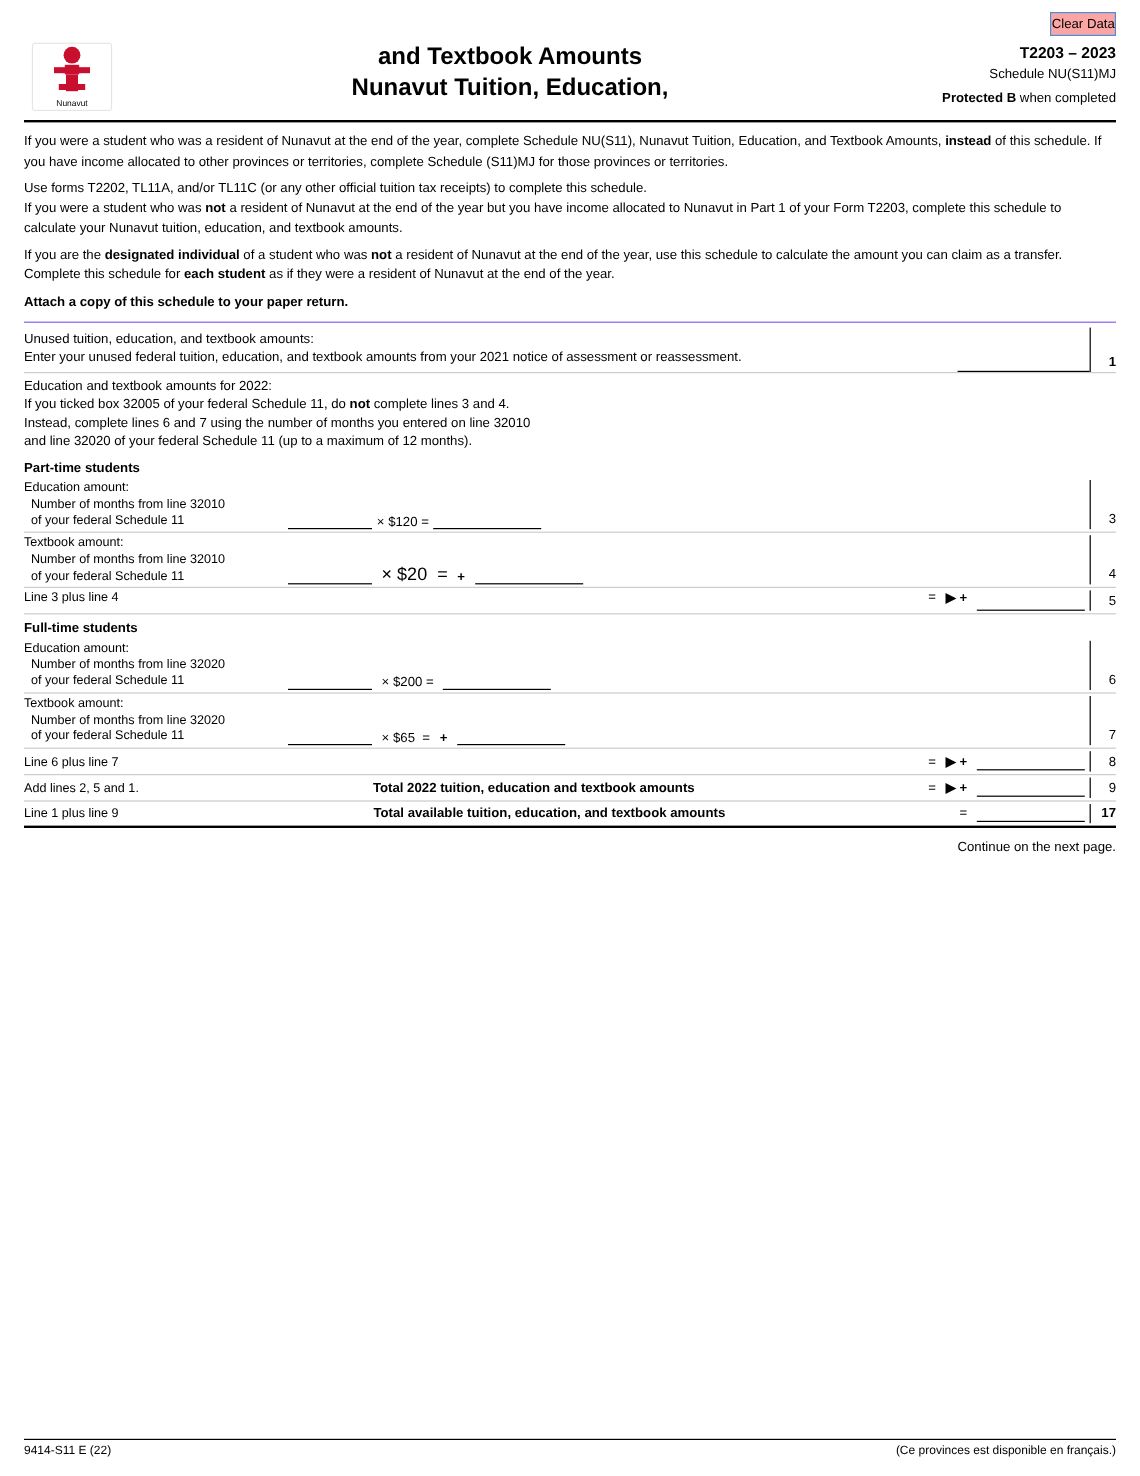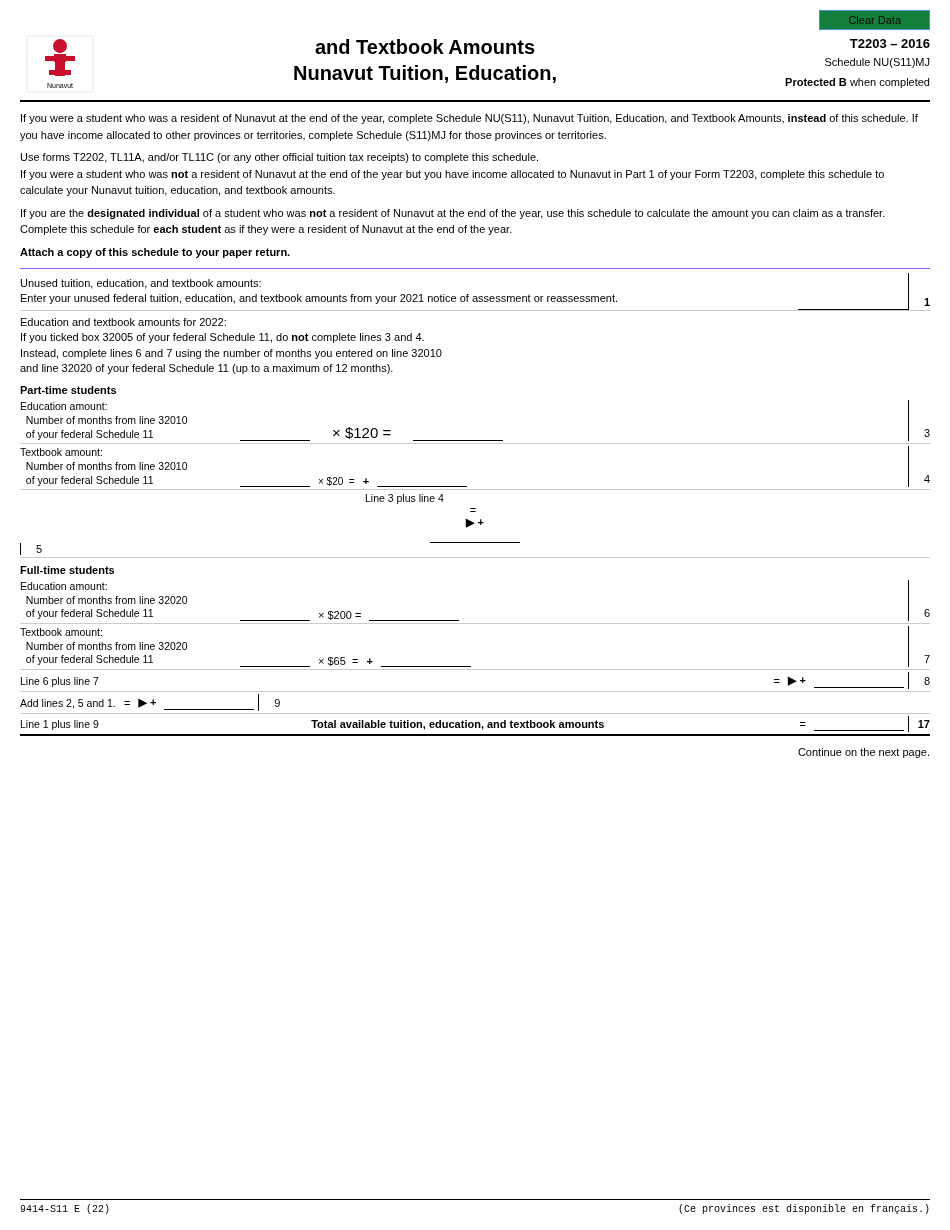--- a/index.html
+++ b/index.html
@@ -18,24 +18,24 @@
       padding: 10px 20px 20px 20px;
       position: relative;
     }
     
     .top-bar {
       display: flex;
       justify-content: flex-end;
       margin-bottom: 4px;
     }
     .clear-data-btn {
-      background: #15803d;
+      background: #fca5a5;
       border: 1px solid #4a90d9;
       color: #000;
-      padding: 3px 28px;
+      padding: 3px 0;
       font-size: 11px;
       cursor: pointer;
       font-family: Arial, Helvetica, sans-serif;
     }
     
     .header-section {
       display: flex;
       align-items: flex-start;
       margin-bottom: 8px;
       border-bottom: 2px solid #000;
@@ -106,21 +106,20 @@
     .footer {
       position: absolute;
       bottom: 15px;
       left: 20px;
       right: 20px;
       display: flex;
       justify-content: space-between;
       font-size: 10px;
       border-top: 1px solid #000;
       padding-top: 4px;
-      font-family: Liberation Mono, monospace;
     }
   </style>
 </head>
 <body>
 
 <div class="page">
 
   <div class="top-bar">
     <button class="clear-data-btn">Clear Data</button>
   </div>
@@ -139,21 +138,21 @@
         <rect x="24" y="36" width="8" height="5" fill="#c8102e"></rect>
         <rect x="38" y="36" width="8" height="5" fill="#c8102e"></rect>
         <text x="35" y="54" text-anchor="middle" font-size="7" font-family="Arial" fill="#000">Nunavut</text>
       </svg>
     </div>
     <div class="title-area">
       <div class="form-title">and Textbook Amounts</div>
       <div class="form-title">Nunavut Tuition, Education,</div>
     </div>
     <div class="form-info">
-      <div class="form-number">T2203 – 2016</div>
+      <div class="form-number">T2203 – 2023</div>
       <div>Schedule NU(S11)MJ</div>
       <div class="protected">
         <span><strong>Protected B</strong> when completed</span>
       </div>
     </div>
   </div>
 
   <div class="instructions">
     <p>
       If you were a student who was a resident of Nunavut at the end of the year, complete Schedule NU(S11), Nunavut Tuition, Education, and Textbook Amounts, <strong>instead</strong> of this schedule. If you have income allocated to other provinces or territories, complete Schedule (S11)MJ for those provinces or territories.
@@ -193,41 +192,41 @@
 
     <div class="section-heading"><strong>Part-time students</strong></div>
 
     <div style="display:flex; align-items:flex-end; border-bottom:1px solid #ccc; min-height:40px; padding:2px 0;">
       <div style="width:220px; flex-shrink:0; line-height:1.3; font-size:10.5px;">
         Education amount:<br>
         &nbsp;&nbsp;Number of months from line 32010<br>
         &nbsp;&nbsp;of your federal Schedule 11
       </div>
       <div style="width:70px; border-bottom:1px solid #000; min-height:14px; margin-right:4px;"></div>
-      <div style="margin:0 18px; font-size:15px; white-space:nowrap;">× $120 =</div>
+      <div style="margin:0 0; font-size:11px; white-space:nowrap;">× $120 =</div>
       <div style="width:90px; border-bottom:1px solid #000; min-height:14px; margin:0 4px;"></div>
       <div style="flex:1;"></div>
       <div style="width:22px; text-align:right; padding-left:3px; font-size:11px; border-left:1px solid #000; align-self:stretch; display:flex; align-items:flex-end; justify-content:flex-end; padding-bottom:2px;">3</div>
     </div>
 
     <div style="display:flex; align-items:flex-end; border-bottom:1px solid #ccc; min-height:40px; padding:2px 0;">
       <div style="width:220px; flex-shrink:0; line-height:1.3; font-size:10.5px;">
         Textbook amount:<br>
         &nbsp;&nbsp;Number of months from line 32010<br>
         &nbsp;&nbsp;of your federal Schedule 11
       </div>
       <div style="width:70px; border-bottom:1px solid #000; min-height:14px; margin-right:4px;"></div>
-      <div style="margin:0 4px; font-size:10px; white-space:nowrap;">× $20 &nbsp;=</div>
+      <div style="margin:0 4px; font-size:15px; white-space:nowrap;">× $20 &nbsp;=</div>
       <div style="margin:0 4px; font-weight:bold;">+</div>
       <div style="width:90px; border-bottom:1px solid #000; min-height:14px; margin:0 4px;"></div>
       <div style="flex:1;"></div>
       <div style="width:22px; text-align:right; padding-left:3px; font-size:11px; border-left:1px solid #000; align-self:stretch; display:flex; align-items:flex-end; justify-content:flex-end; padding-bottom:2px;">4</div>
     </div>
 
-    <div style="display:flex; align-items:center; border-bottom:1px solid #ccc; min-height:22px; padding:2px 0;flex-direction:column;">
+    <div style="display:flex; border-bottom:1px solid #ccc; min-height:22px; padding:2px 0;">
       <div style="width:220px; flex-shrink:0; font-size:10.5px;">Line 3 plus line 4</div>
       <div style="flex:1; text-align:right; padding-right:4px;">=</div>
       <div style="margin:0 4px; font-size:11px; white-space:nowrap; font-weight:bold;">▶ +</div>
       <div style="width:90px; border-bottom:1px solid #000; min-height:14px; margin:0 4px;"></div>
       <div style="width:22px; text-align:right; padding-left:3px; font-size:11px; border-left:1px solid #000; align-self:stretch; display:flex; align-items:center; justify-content:flex-end;">5</div>
     </div>
 
     <div class="section-heading"><strong>Full-time students</strong></div>
 
     <div style="display:flex; align-items:flex-end; border-bottom:1px solid #ccc; min-height:40px; padding:2px 0;">
@@ -260,20 +259,21 @@
     <div style="display:flex; align-items:center; border-bottom:1px solid #ccc; min-height:22px; padding:2px 0;">
       <div style="width:220px; flex-shrink:0; font-size:10.5px;">Line 6 plus line 7</div>
       <div style="flex:1; text-align:right; padding-right:4px;">=</div>
       <div style="margin:0 4px; font-size:11px; white-space:nowrap; font-weight:bold;">▶ +</div>
       <div style="width:90px; border-bottom:1px solid #000; min-height:14px; margin:0 4px;"></div>
       <div style="width:22px; text-align:right; padding-left:3px; font-size:11px; border-left:1px solid #000; align-self:stretch; display:flex; align-items:center; justify-content:flex-end;">8</div>
     </div>
 
     <div style="display:flex; align-items:center; border-bottom:1px solid #ccc; min-height:22px; padding:2px 0;">
       <div style="width:100px; flex-shrink:0; font-size:10.5px;">Add lines 2, 5 and 1.</div>
+      <div style="flex:1; text-align:center; font-weight:bold; font-size:11px;">Total 2022 tuition, education and textbook amounts</div>
       <div style="margin:0 4px; font-size:11px;">=</div>
       <div style="margin:0 4px; font-size:11px; white-space:nowrap; font-weight:bold;">▶ +</div>
       <div style="width:90px; border-bottom:1px solid #000; min-height:14px; margin:0 4px;"></div>
       <div style="width:22px; text-align:right; padding-left:3px; font-size:11px; border-left:1px solid #000; align-self:stretch; display:flex; align-items:center; justify-content:flex-end;">9</div>
     </div>
 
     <div style="display:flex; align-items:center; border-bottom:2px solid #000; min-height:22px; padding:2px 0;">
       <div style="width:100px; flex-shrink:0; font-size:10.5px;">Line 1 plus line 9</div>
       <div style="flex:1; text-align:center; font-weight:bold; font-size:11px;">Total available tuition, education, and textbook amounts</div>
       <div style="margin:0 4px; font-size:11px;">=</div>

